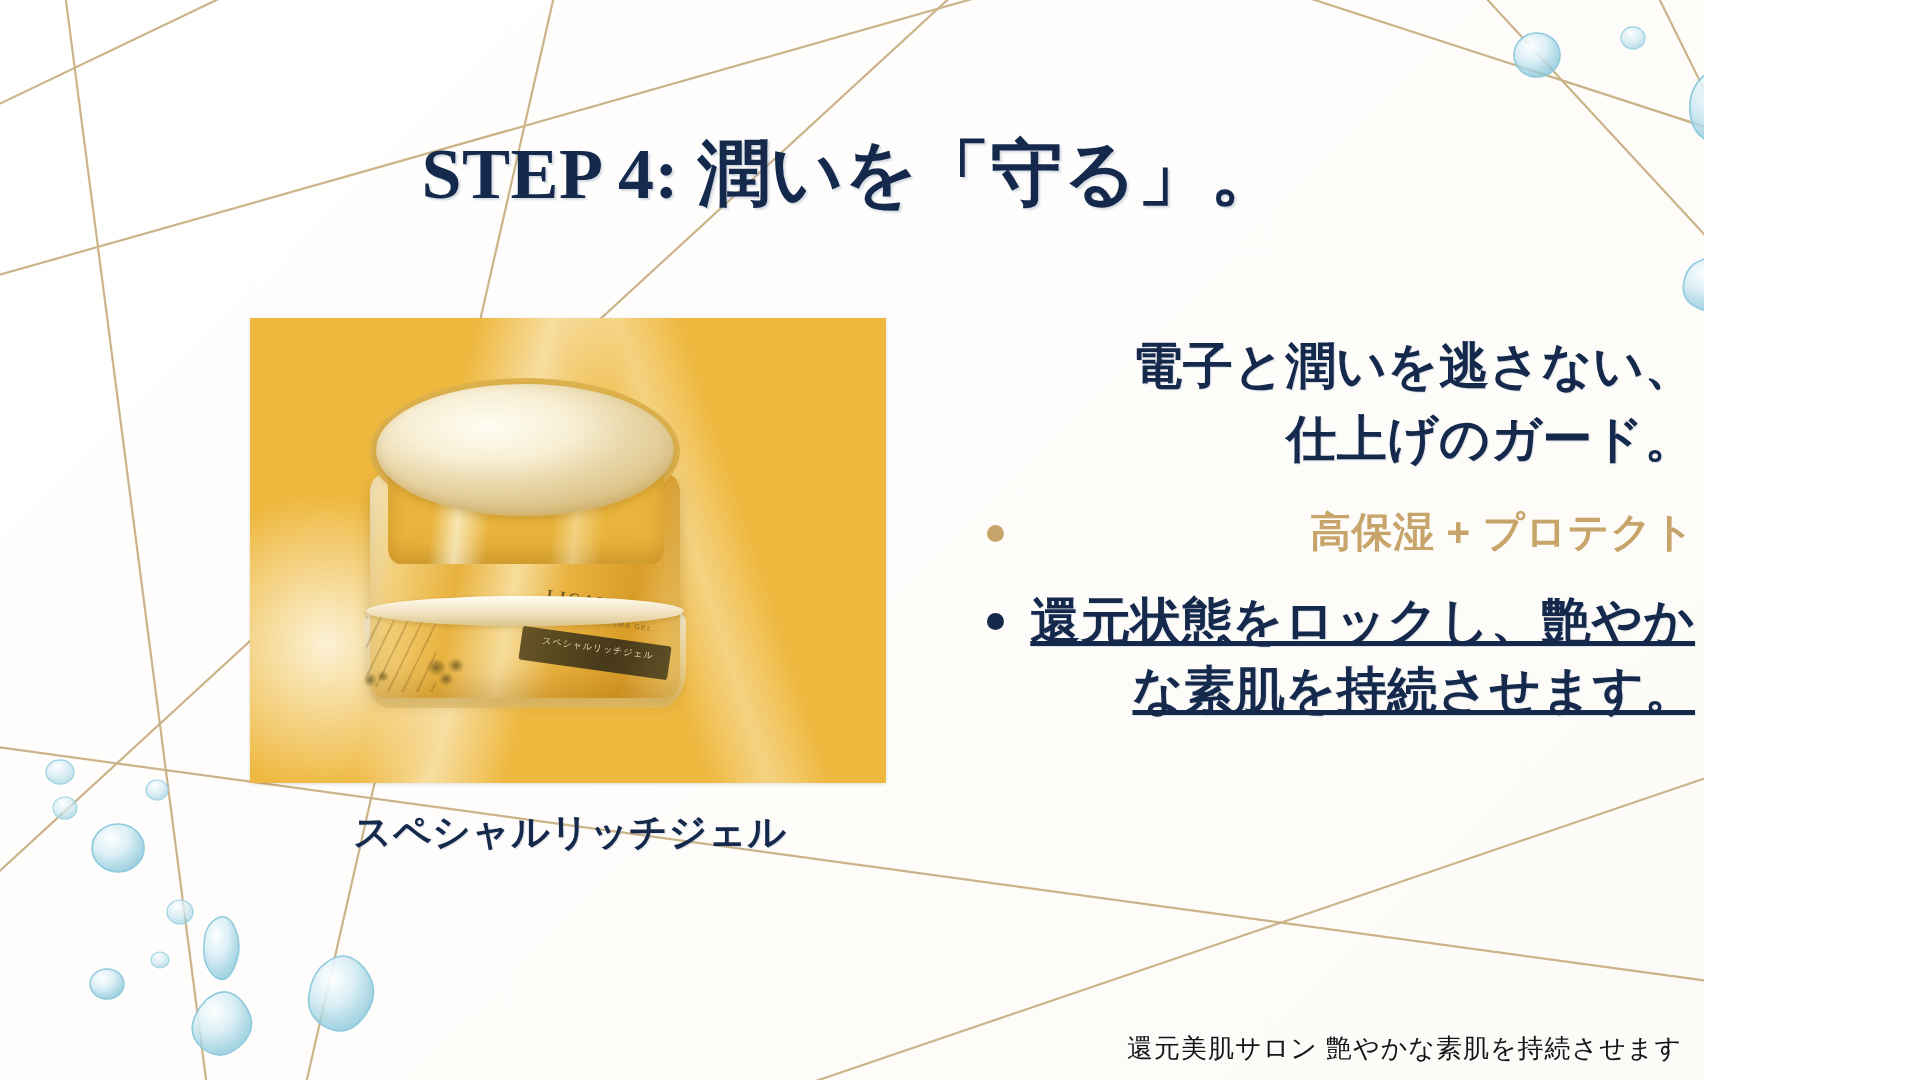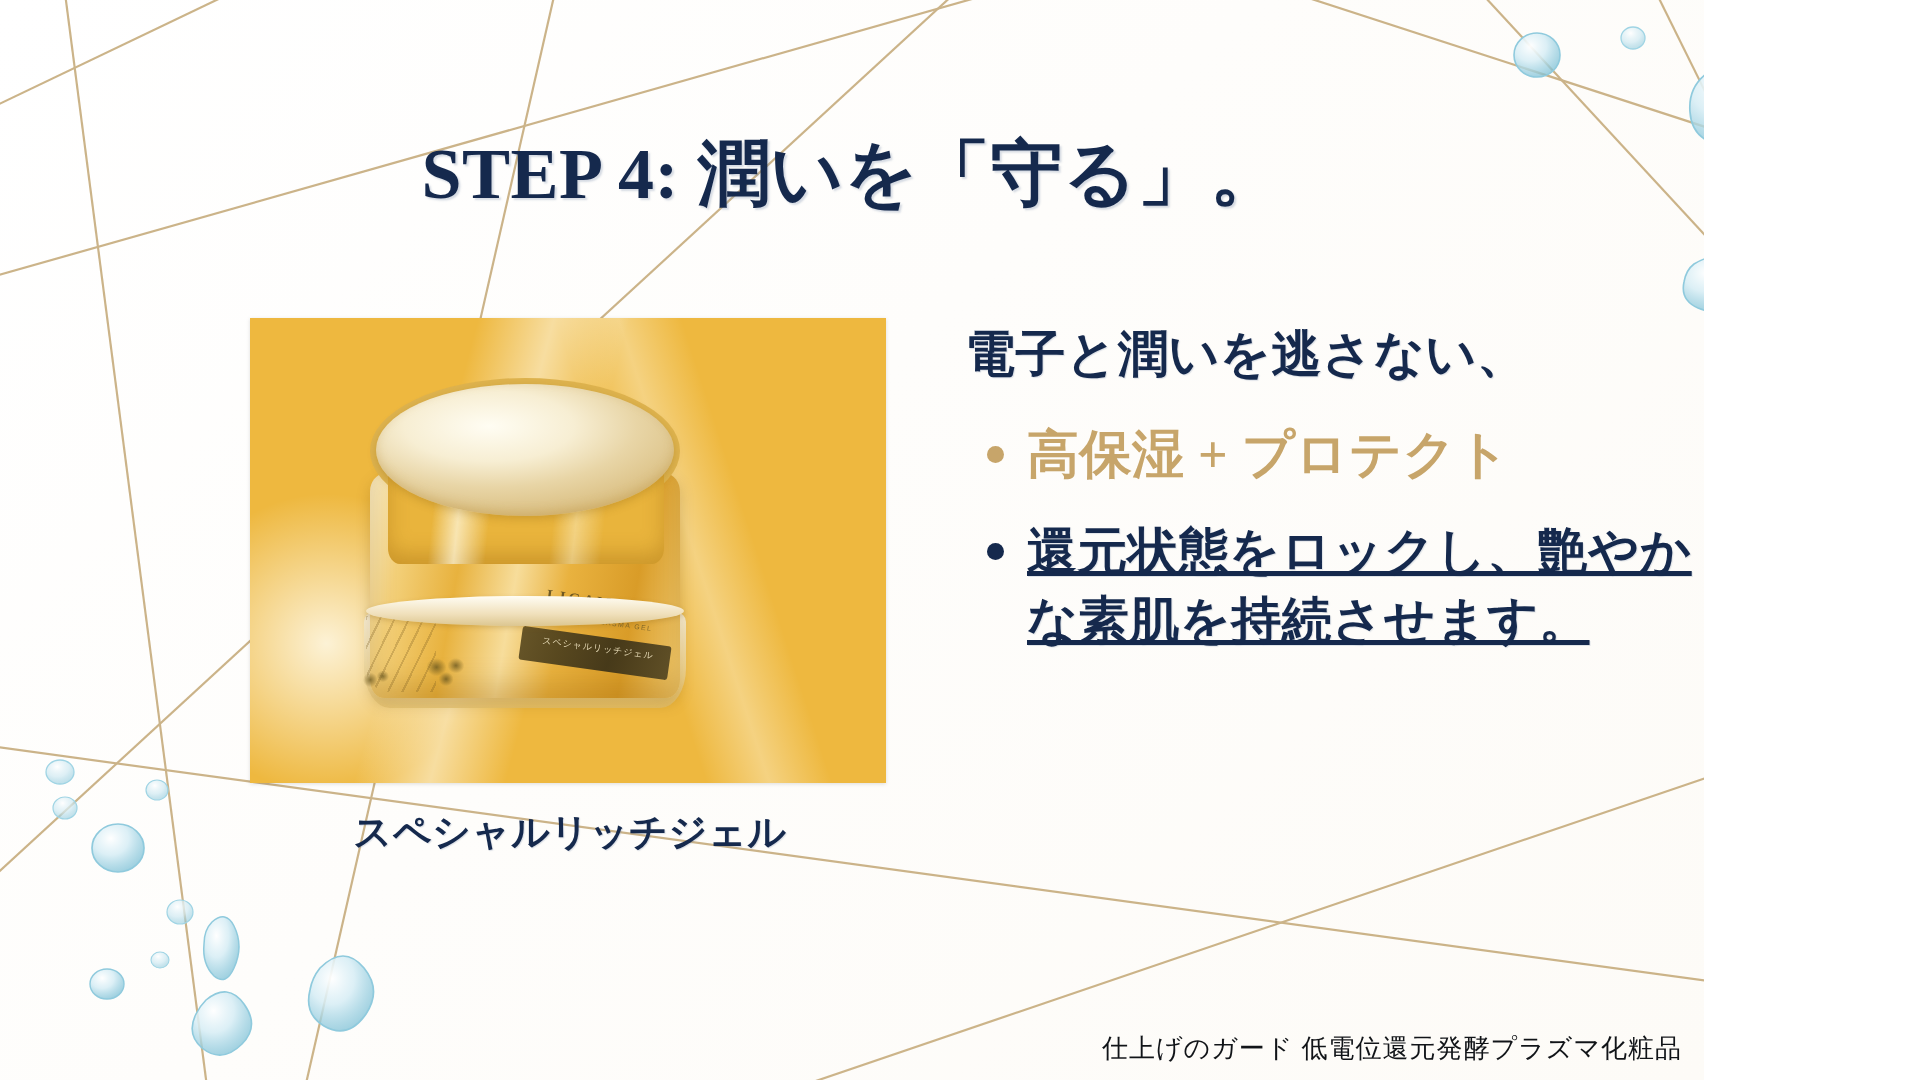--- a/index.html
+++ b/index.html
@@ -156,21 +156,21 @@
     text-align:center;
     color:#15294d;
     font-weight:700;
     font-size:38px;
     line-height:1.32;
     letter-spacing:.5px;
     text-shadow:1px 1px 1px rgba(120,140,170,.25);
   }
 
   
-  #right-col{position:absolute;left:965px;top:318px;width:730px;}
+  #right-col{position:absolute;left:965px;top:330px;width:730px;text-align:right;}
   #lead{
     color:#15294d;font-weight:700;
     font-size:50px;line-height:1.46;letter-spacing:.5px;
     text-shadow:1px 1px 1px rgba(120,140,170,.25);
     margin-bottom:28px;
   }
   #lead .lead-line{display:block;}
   ul#bullets{list-style:none;margin:0;padding:0;}
   ul#bullets li{
     position:relative;
@@ -178,21 +178,21 @@
     margin-bottom:26px;
     font-weight:700;
     line-height:1.38;
     letter-spacing:.5px;
   }
   ul#bullets li::before{
     content:"";position:absolute;left:22px;top:.52em;
     width:17px;height:17px;border-radius:50%;
     background:currentColor;
   }
-  li.b-gold{color:#c7a56a;font-size:52px;font-family:Liberation Serif, serif;}
+  li.b-gold{color:#c7a56a;font-size:41px;}
   li.b-navy{color:#15294d;font-size:50px;
     text-shadow:1px 1px 1px rgba(120,140,170,.22);text-decoration:underline;}
 
   
   #footer{
     position:absolute;right:22px;bottom:14px;
     color:#111418;font-size:26px;letter-spacing:1px;
     white-space:nowrap;
   }
 </style>
@@ -282,23 +282,24 @@
     </div>
 
     <div id="caption">
       <div>スペシャルリッチジェル</div>
     </div>
   </div>
 
   <div id="right-col">
     <div id="lead">
       <span class="lead-line">電子と潤いを逃さない、</span>
+      <span class="lead-line">仕上げのガード。</span>
     </div>
 
     <ul id="bullets">
       <li class="b-gold">高保湿 + プロテクト</li>
       <li class="b-navy">還元状態をロックし、艶やかな素肌を持続させます。</li>
     </ul>
   </div>
 
-  <div id="footer">仕上げのガード  低電位還元発酵プラズマ化粧品</div>
+  <div id="footer">還元美肌サロン  艶やかな素肌を持続させます</div>
 
 </div>
 
 </body></html>

